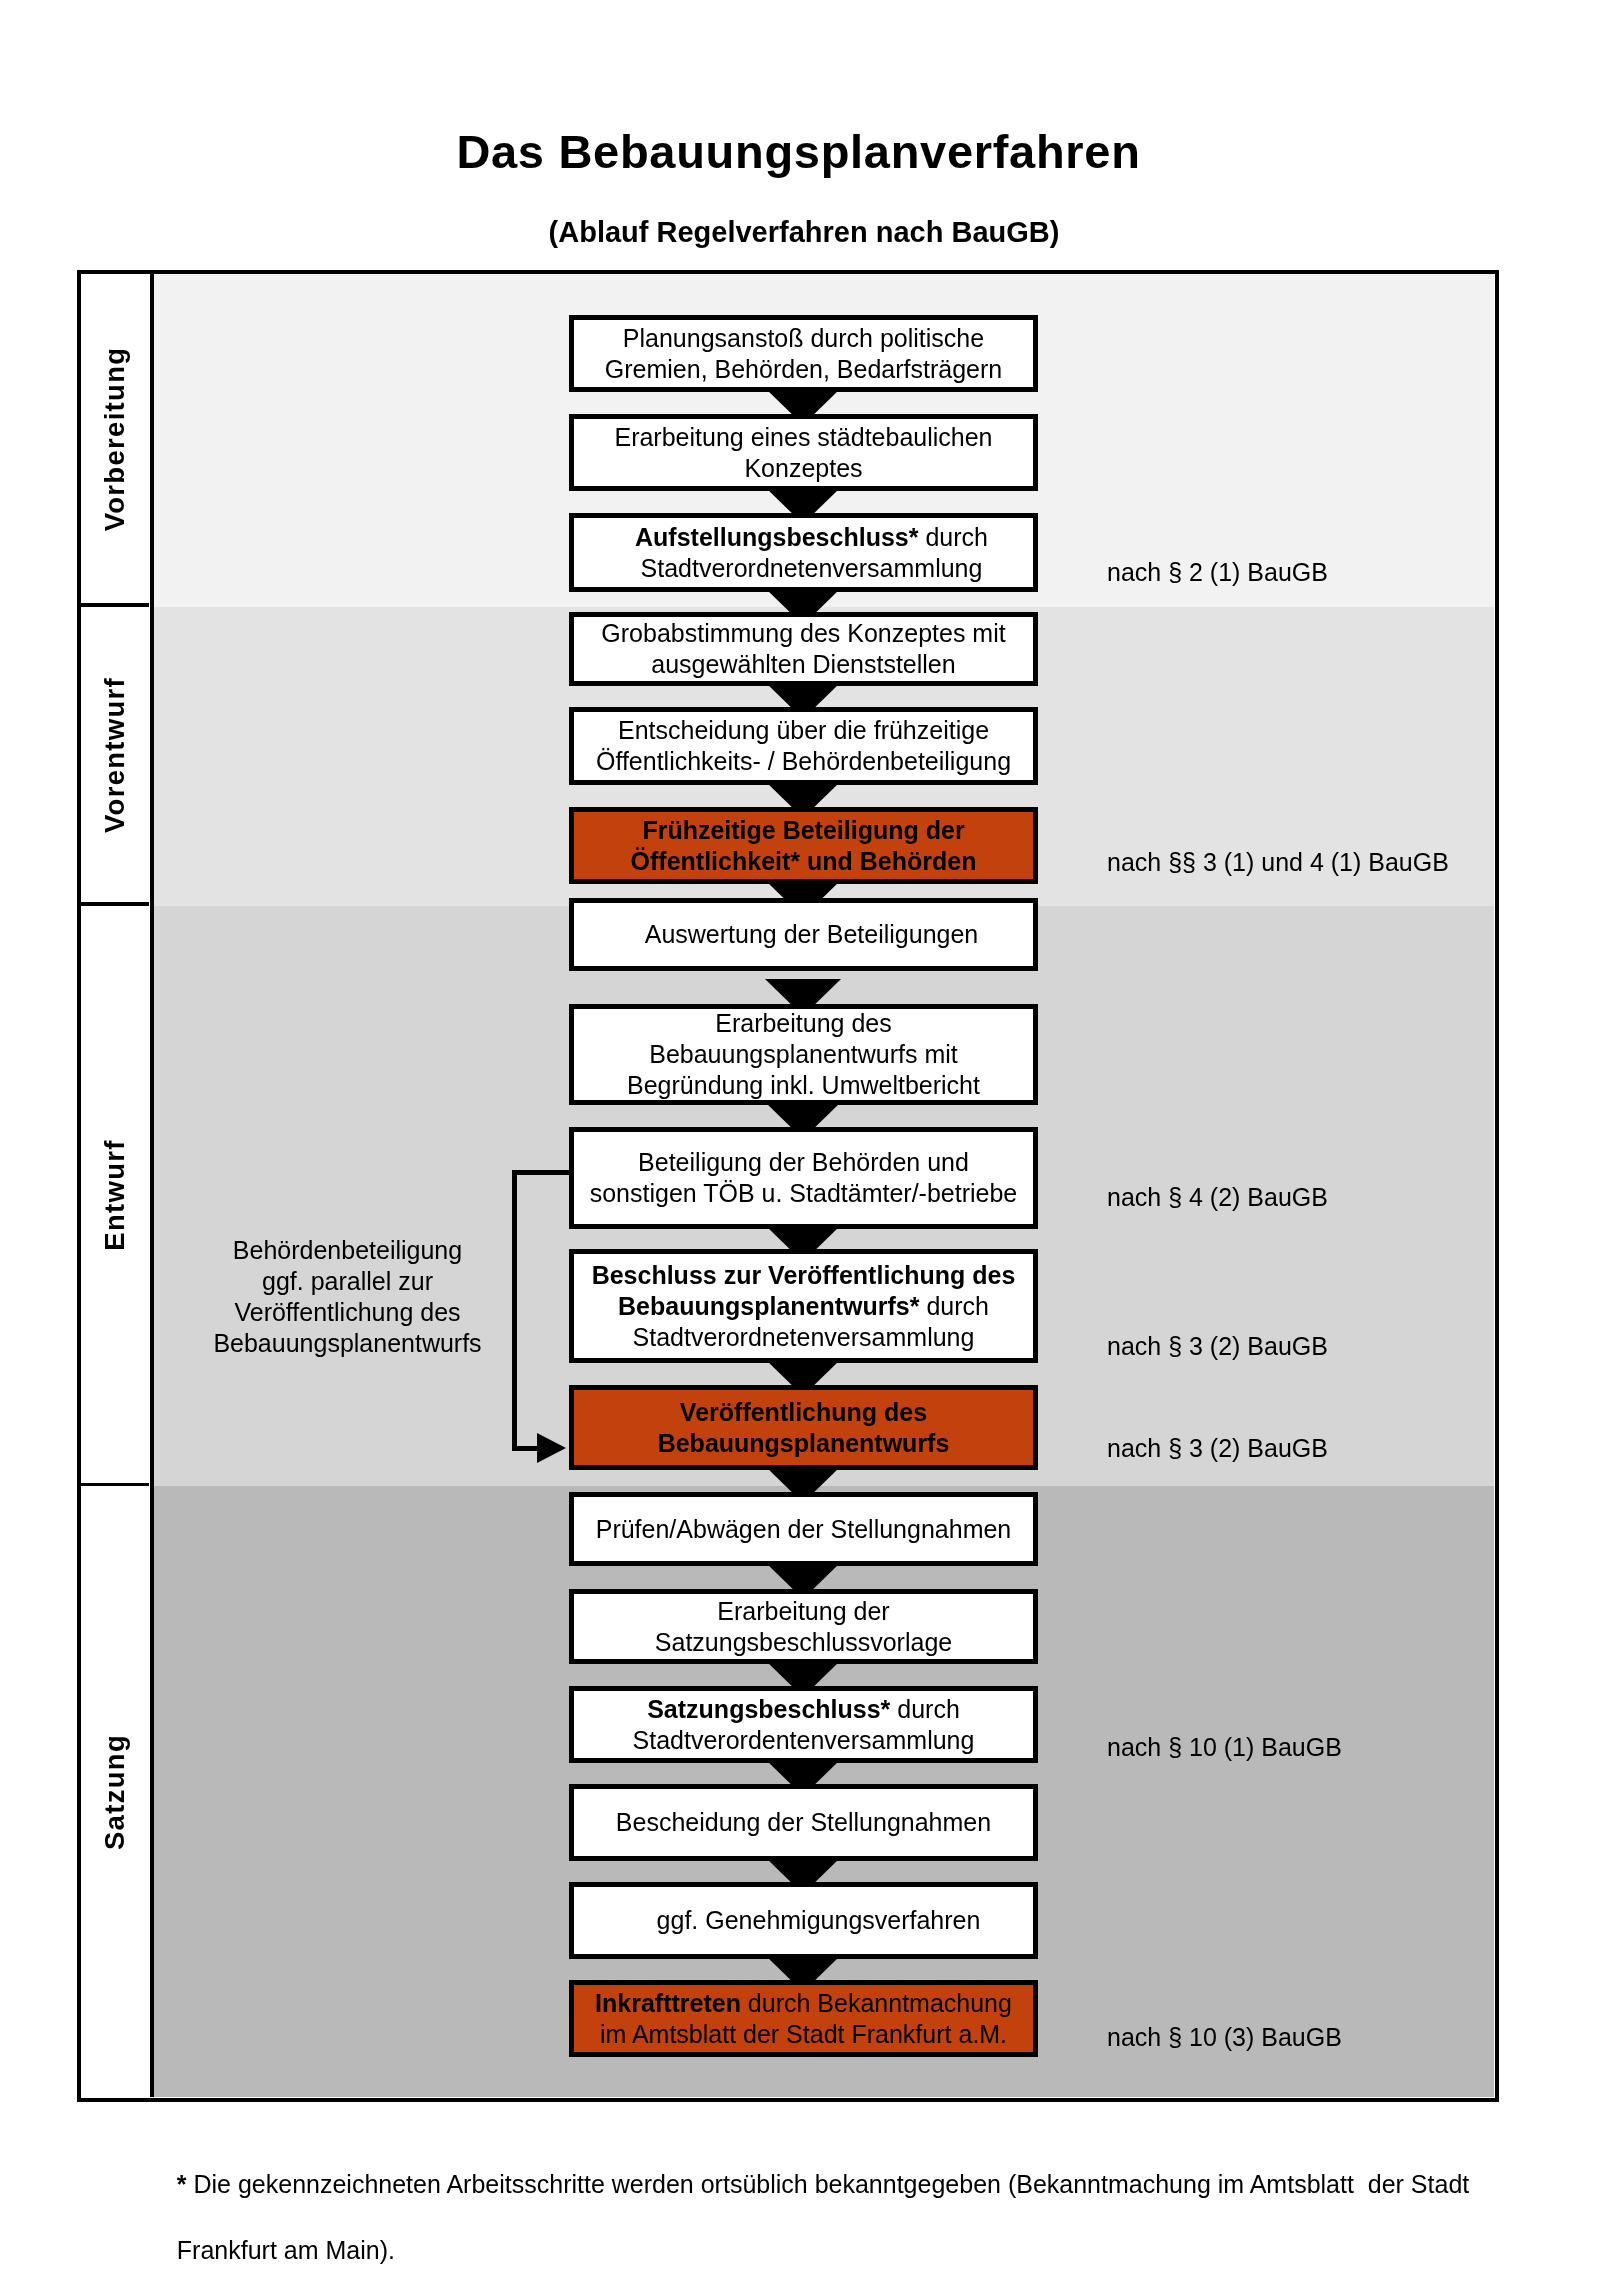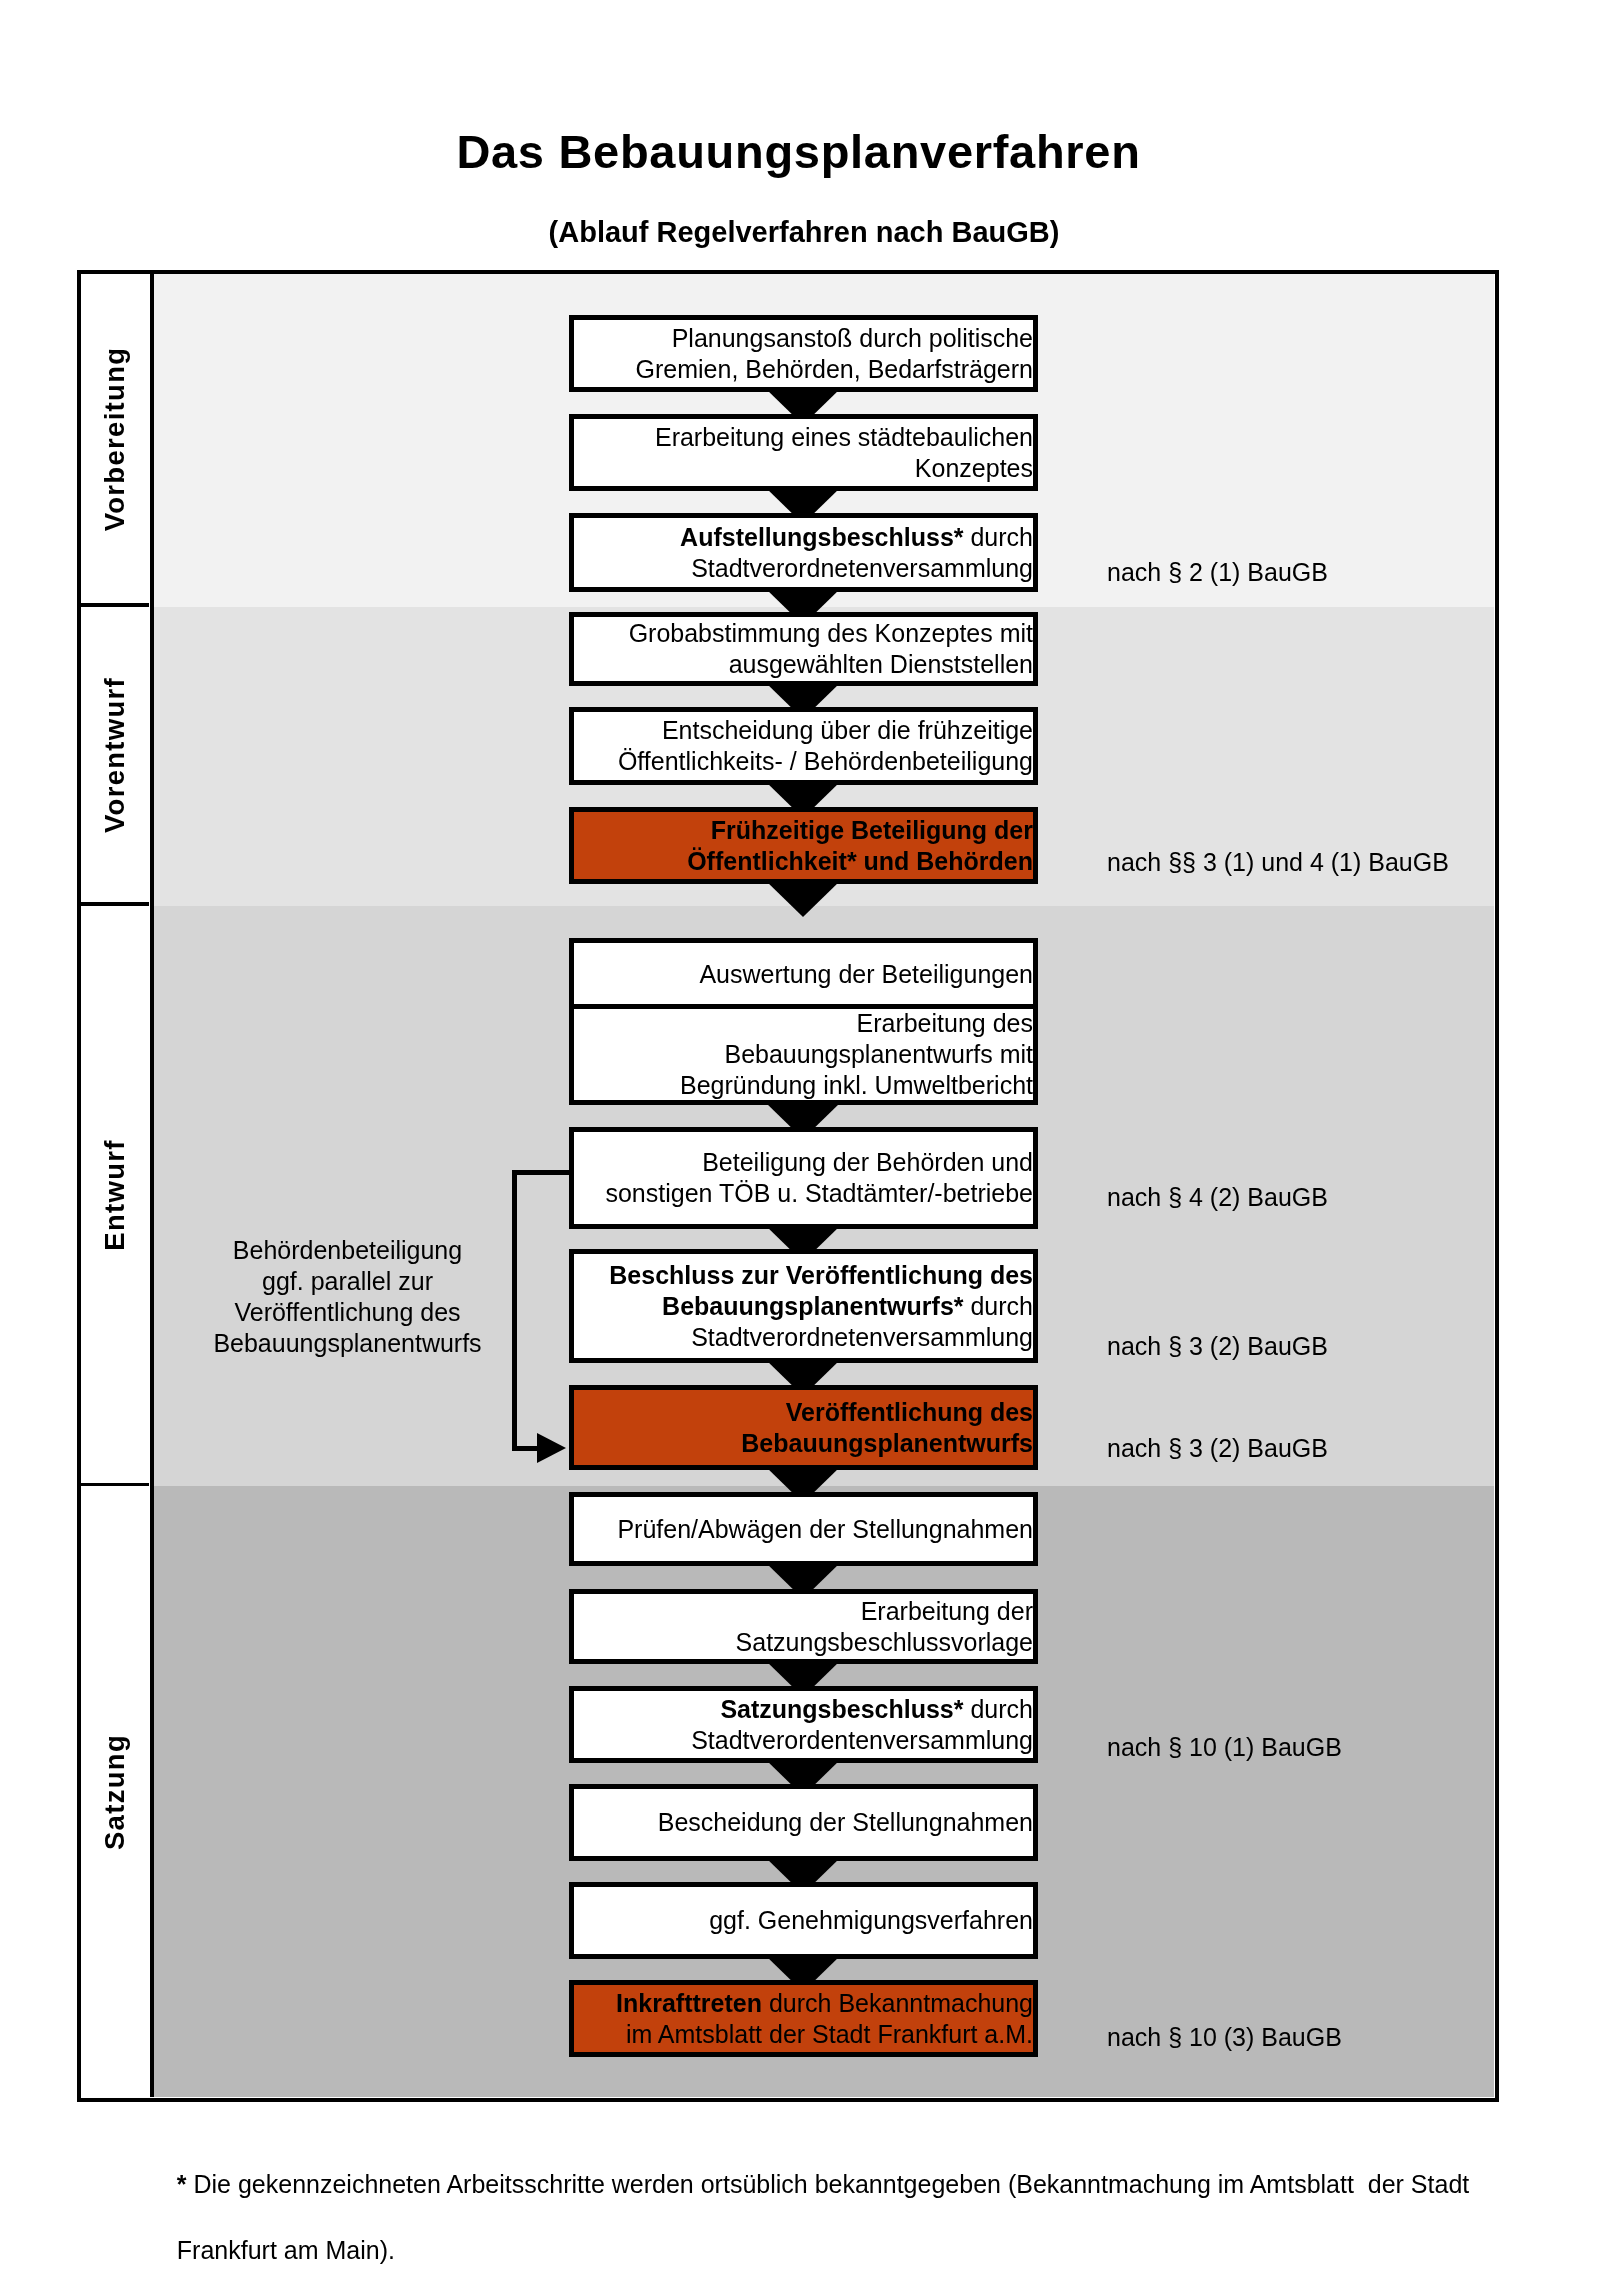--- a/index.html
+++ b/index.html
@@ -53,21 +53,21 @@
   .band{
     position:absolute;left:73px;width:1340px;
   }
   
   .box{
     position:absolute;
     left:488px;width:469px;              
     border:5.9px solid #000;
     background:#fff;
     box-sizing:border-box;
-    display:flex;flex-direction:column;align-items:flex-end;justify-content:center;
+    display:flex;flex-direction:column;align-items:center;justify-content:center;
     text-align:center;
     font-size:25px;line-height:31px;
     z-index:2;
   }
   .box.blue{background:#c2410c;font-weight:bold;}
   .bl{white-space:nowrap;}
   
   .arrow-down{
     position:absolute;
     left:684px;                          
@@ -170,21 +170,21 @@
     </div>
     <div class="arrow-down" style="top:507px;"></div>
 
     <div class="box blue" style="top:533px;height:77px;">
       <div class="bl">Frühzeitige Beteiligung der</div>
       <div class="bl">Öffentlichkeit* und Behörden</div>
     </div>
     <div class="arrow-down" style="top:606px;"></div>
     <div class="law" style="top:573px;">nach §§ 3 (1) und 4 (1) BauGB</div>
 
-    <div class="box" style="top:664px;height:73px;padding-left:16px;">
+    <div class="box" style="top:624px;height:73px;padding-left:16px;">
       <div class="bl">Auswertung der Beteiligungen</div>
     </div>
     <div class="arrow-down" style="top:705px;"></div>
 
     <div class="box" style="top:730px;height:101px;">
       <div class="bl">Erarbeitung des</div>
       <div class="bl">Bebauungsplanentwurfs mit</div>
       <div class="bl">Begründung inkl. Umweltbericht</div>
     </div>
     <div class="arrow-down" style="top:828px;"></div>

